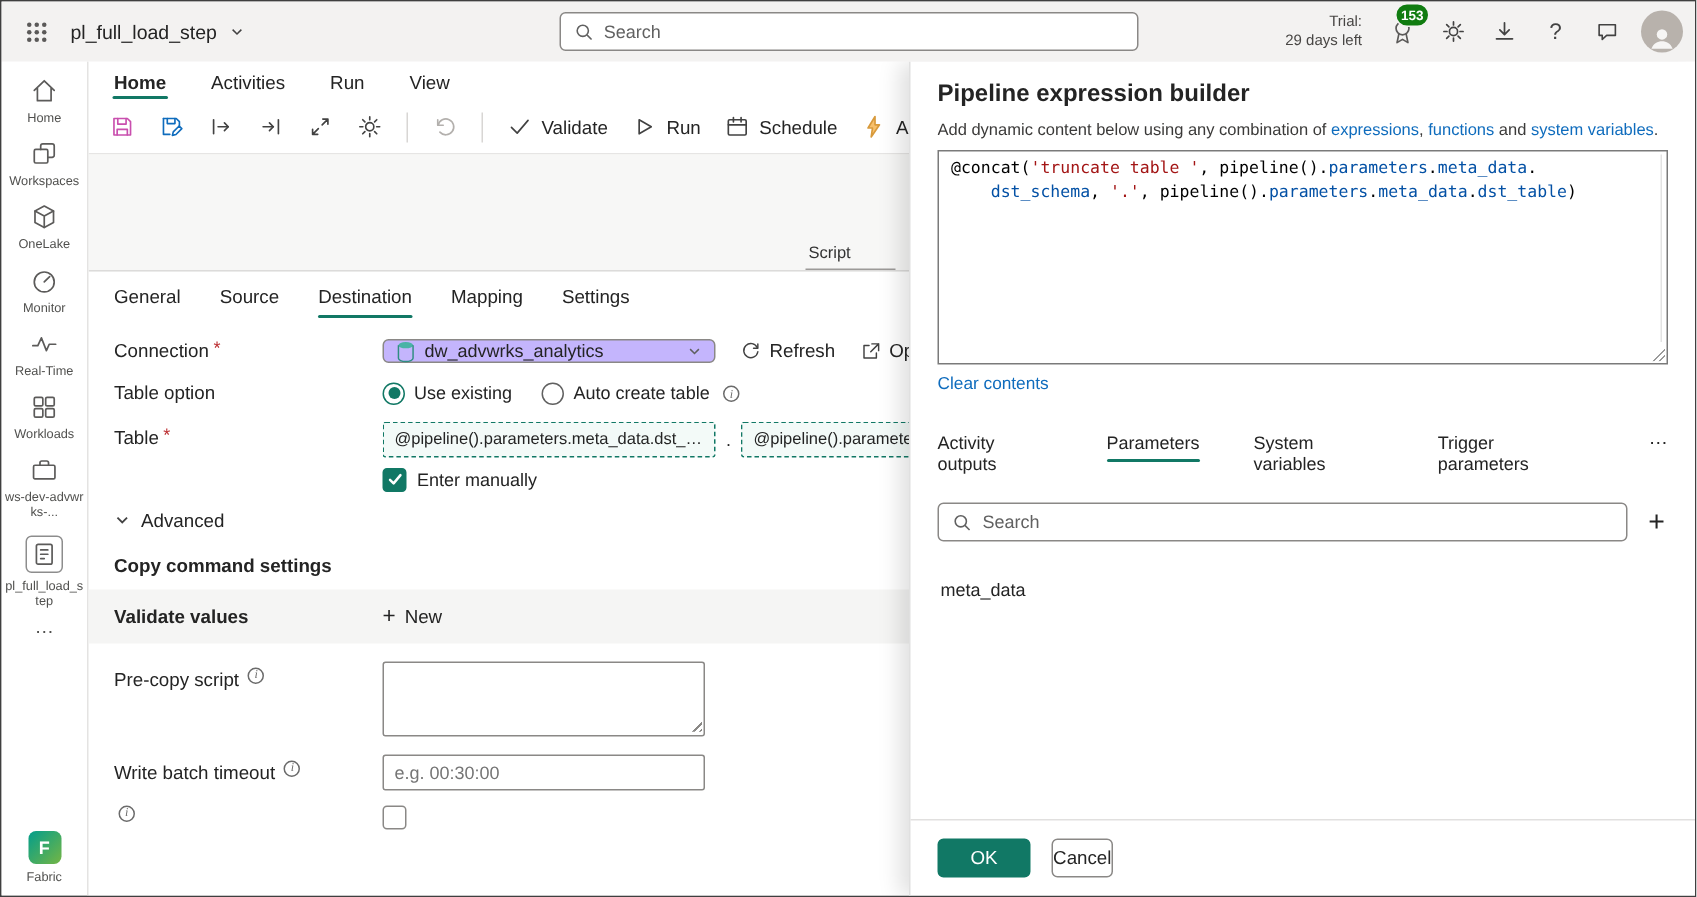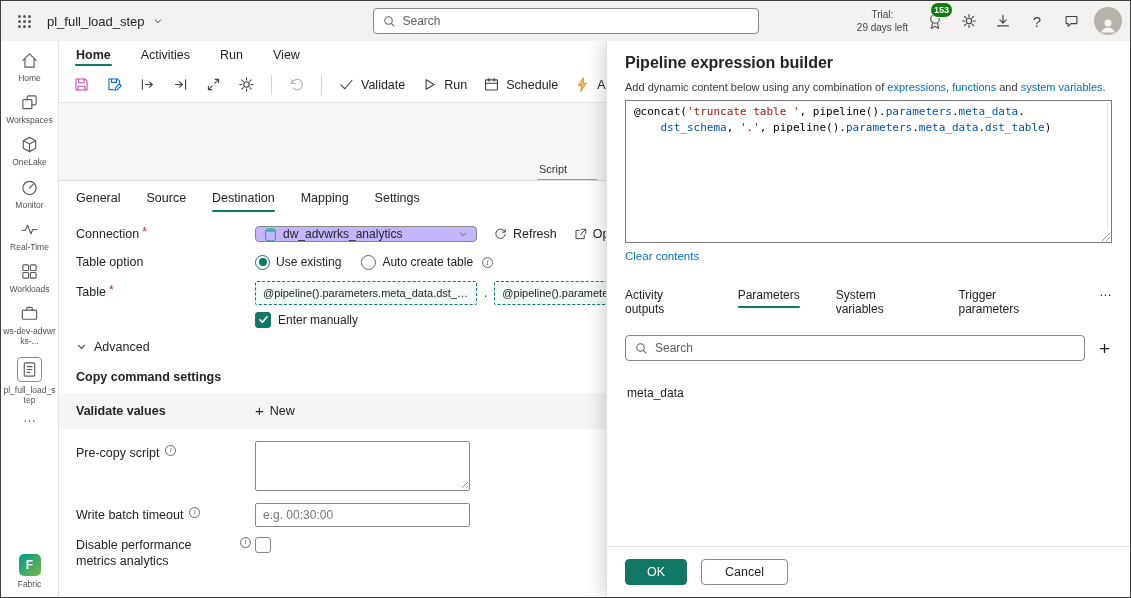--- a/index.html
+++ b/index.html
@@ -8,21 +8,21 @@
 .screen{position:relative;width:1131px;height:598px;background:#fff;border:1px solid #3f3f3f;overflow:hidden}
 
 
 .topbar{position:absolute;left:0;top:0;right:0;height:40px;background:#f3f2f1;display:flex;align-items:center;z-index:30}
 .waffle-btn{width:46px;height:40px;display:flex;align-items:center;justify-content:center;cursor:pointer}
 .doc-title{display:flex;align-items:center;gap:8px;font-size:13px;cursor:pointer}
 .search-top{position:absolute;left:50%;transform:translateX(-50%);top:7px;width:386px;height:26px;background:#fff;border:1px solid #8a8886;border-radius:4px;display:flex;align-items:center;gap:7px;padding:0 9px}
 .search-top input{border:0;outline:0;flex:1;font:12px "Liberation Sans",sans-serif;color:#242424;background:transparent}
 .search-top input::placeholder{color:#616161}
 .topbar-right{position:absolute;right:4px;top:0;height:40px;display:flex;align-items:center}
-.trial{font-size:10px;line-height:1.3;color:#484644;text-align:center;margin-right:10px}
+.trial{font-size:10px;line-height:1.3;color:#484644;text-align:right;margin-right:10px}
 .tb-btn{width:34px;height:40px;display:flex;align-items:center;justify-content:center;cursor:pointer;position:relative}
 .badge{position:absolute;top:1px;right:-1px;min-width:17px;height:16px;padding:0 3px;background:#107c10;border:1px solid #f3f2f1;border-radius:9px;color:#fff;font-size:9px;font-weight:700;display:flex;align-items:center;justify-content:center}
 .help-q{font-size:15px;color:#424242}
 .avatar{width:28px;height:28px;border-radius:50%;background:#b8b2ac;display:flex;align-items:flex-end;justify-content:center;overflow:hidden;margin:0 4px 0 6px;cursor:pointer}
 
 
 .sidebar{position:absolute;left:0;top:40px;bottom:0;width:58px;background:#fff;border-right:1px solid #e4e3e2;display:flex;flex-direction:column;align-items:center;padding-top:5px;z-index:20}
 .side-item{width:100%;display:flex;flex-direction:column;align-items:center;gap:3px;padding:5px 1px;cursor:pointer}
 .slabel{font-size:8.5px;color:#50504e;text-align:center;line-height:1.2;word-break:break-all;max-width:54px}
 .icon-box{border:1px solid #8d8d8d;border-radius:4px;background:#fff;padding:2px;display:flex}
@@ -100,21 +100,21 @@
 .panel-tabs .ptab{padding-bottom:6px}
 .ptab-more{padding-bottom:6px;cursor:pointer;margin-left:8px;font-size:13px;line-height:.6}
 .psearch-row{display:flex;align-items:center;gap:12px;margin-top:13px}
 .psearch{flex:1;height:26px;border:1px solid #8a8886;border-radius:4px;display:flex;align-items:center;gap:7px;padding:0 9px;background:#fff}
 .psearch input{border:0;outline:0;flex:1;font:12px "Liberation Sans",sans-serif;background:transparent}
 .psearch input::placeholder{color:#616161}
 .padd{font-size:19px;font-weight:400;color:#242424;cursor:pointer;line-height:1;padding:0 2px}
 .pitem{margin-top:23px;font-size:12px;cursor:pointer;width:max-content;padding:2px 4px 2px 2px}
 .panel-foot{border-top:1px solid #e1e0df;padding:12px 18px;display:flex;gap:14px;align-items:flex-start}
 .btn-ok{background:#117865;border:1px solid #117865;color:#fff;font-size:12.5px;padding:5px 21px;border-radius:4px;cursor:pointer;font-family:inherit}
-.btn-cancel{background:#fff;border:1px solid #8a8886;color:#242424;font-size:12.5px;padding:5px 23px;border-radius:4px;cursor:pointer;font-family:inherit}
+.btn-cancel{background:#fff;border:1px solid #8a8886;color:#242424;font-size:12.5px;padding:5px 0;border-radius:4px;cursor:pointer;font-family:inherit}
 </style>
 </head>
 <body>
 
 <div class="screen">
 
   <header class="topbar">
     <div class="waffle-btn">
       <span>
           <svg width="15" height="15" viewBox="0 0 15 15">
@@ -485,21 +485,20 @@
       <div class="frow">
         <span class="flabel">
           <span>Write batch timeout</span>
             <span class="info">i</span>
         </span>
         <input class="timeout" placeholder="e.g. 00:30:00" style="">
       </div>
 
       <div class="frow" style="margin-top:10px;align-items:flex-start">
         <span class="flabel" style="flex-wrap:wrap">
-          <span style="max-width:158px;display:inline-block">Disable performance metrics analytics</span>
             <span class="info">i</span>
         </span>
         <span class="chk off"></span>
       </div>
     </section>
   </main>
 
   <aside class="panel">
     <div class="panel-body">
       <div class="panel-title">Pipeline expression builder</div>

